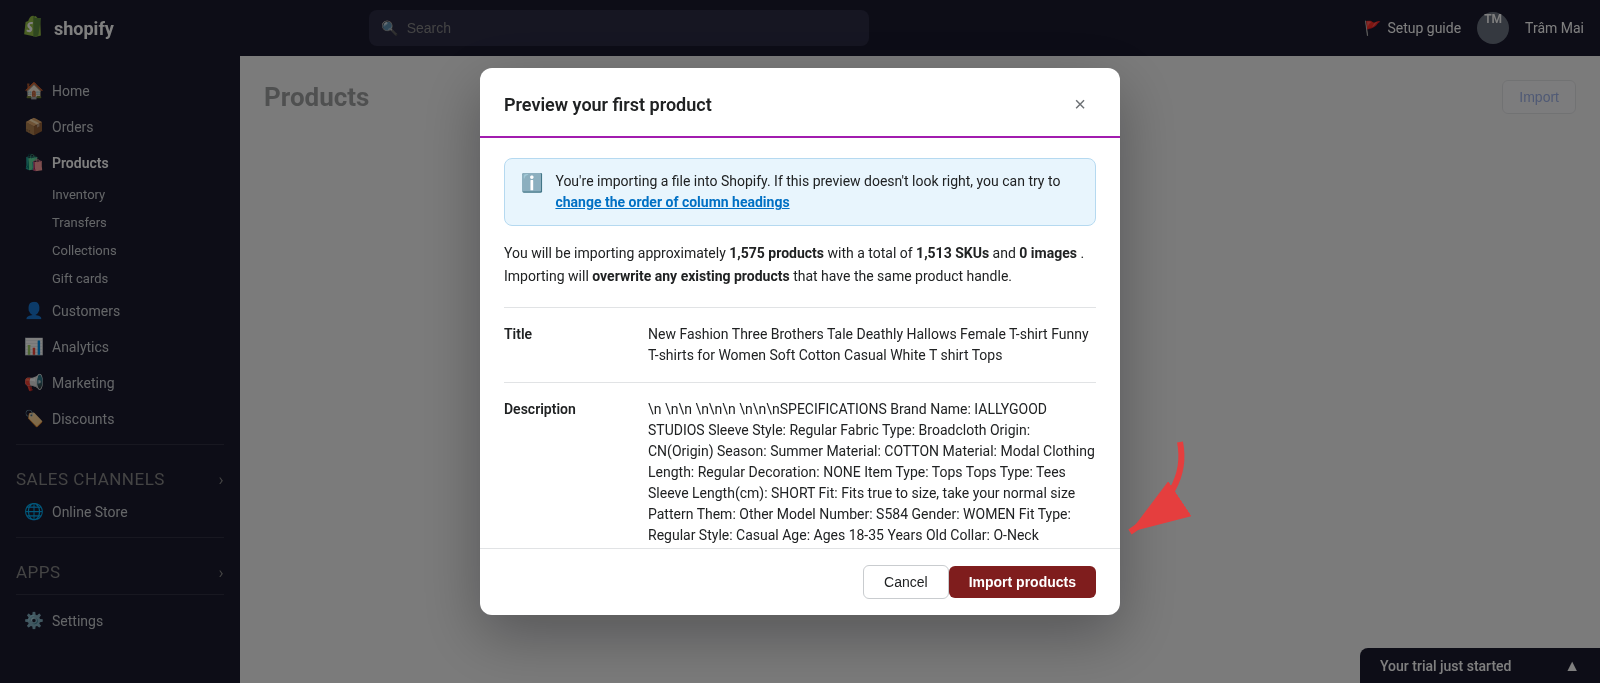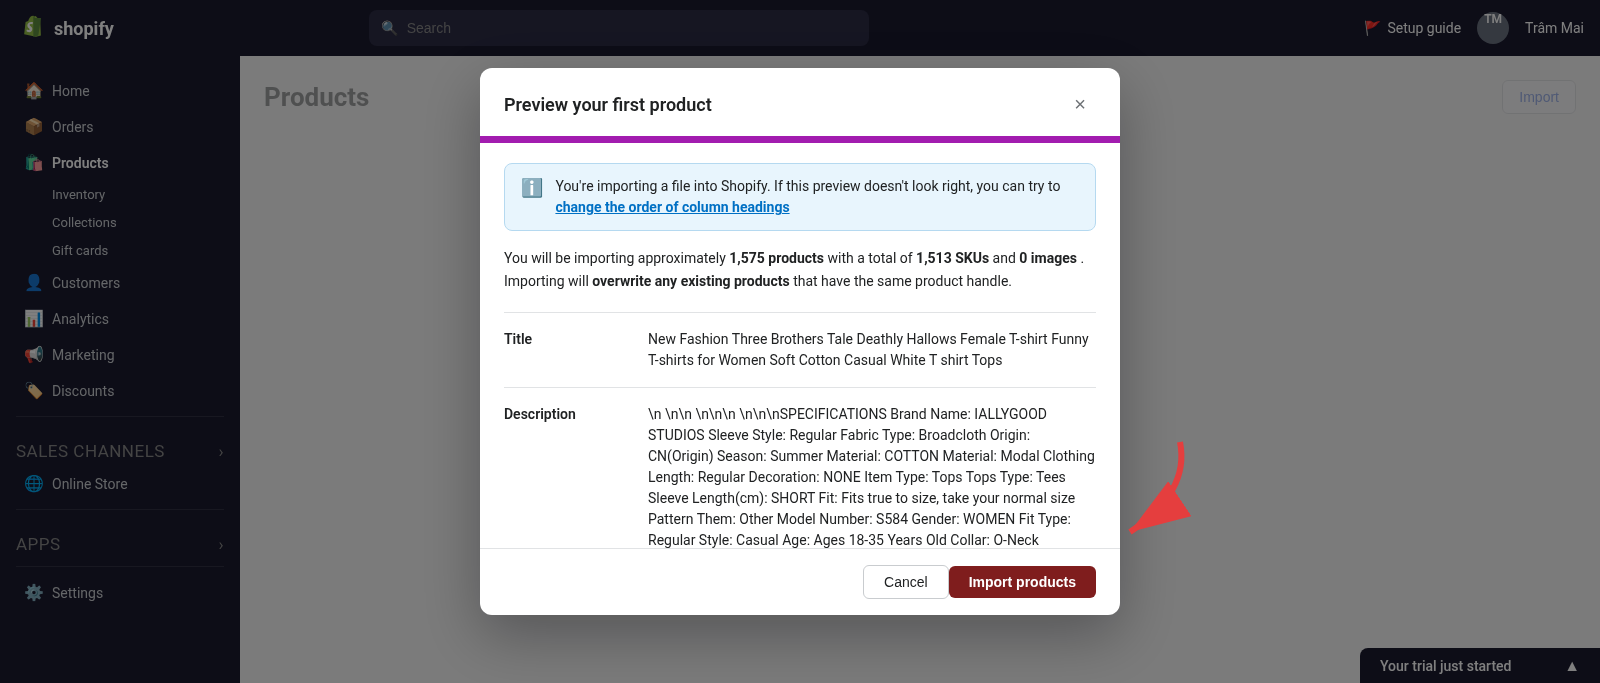--- a/index.html
+++ b/index.html
@@ -59,21 +59,21 @@
       background: rgba(0,0,0,0.5); z-index: 200;
       display: flex; align-items: center; justify-content: center;
     }
     .modal {
       background: white; border-radius: 12px; width: 640px; max-height: 80vh;
       display: flex; flex-direction: column; box-shadow: 0 20px 60px rgba(0,0,0,0.3);
       position: relative;
     }
     .modal-header {
       display: flex; align-items: center; justify-content: space-between;
-      padding: 20px 24px 16px; border-bottom: 7px solid #a21caf;
+      padding: 20px 24px 16px; border-bottom: 2px solid #a21caf;
       flex-shrink: 0;
     }
     .modal-title { font-size: 18px; font-weight: 600; color: #202223; }
     .modal-close {
       width: 32px; height: 32px; display: flex; align-items: center; justify-content: center;
       cursor: pointer; color: #6d7175; font-size: 20px; border-radius: 4px;
       border: none; background: none;
     }
 
     .modal-body {
@@ -166,20 +166,23 @@
       <span class="sidebar-icon">📦</span>
       <span>Orders</span>
     </div>
     <div class="sidebar-item active-parent">
       <span class="sidebar-icon" style="color:#4caf50;">🛍️</span>
       <span style="color:white;font-weight:600;">Products</span>
     </div>
     <div style="padding-left: 44px; margin: 0 8px;">
       <div class="sidebar-sub-item">
         <span>Inventory</span>
+      </div>
+      <div class="sidebar-sub-item">
+        <span>Transfers</span>
       </div>
       <div class="sidebar-sub-item">
         <span>Collections</span>
       </div>
       <div class="sidebar-sub-item">
         <span>Gift cards</span>
       </div>
     </div>
     <div class="sidebar-item">
       <span class="sidebar-icon">👤</span>

